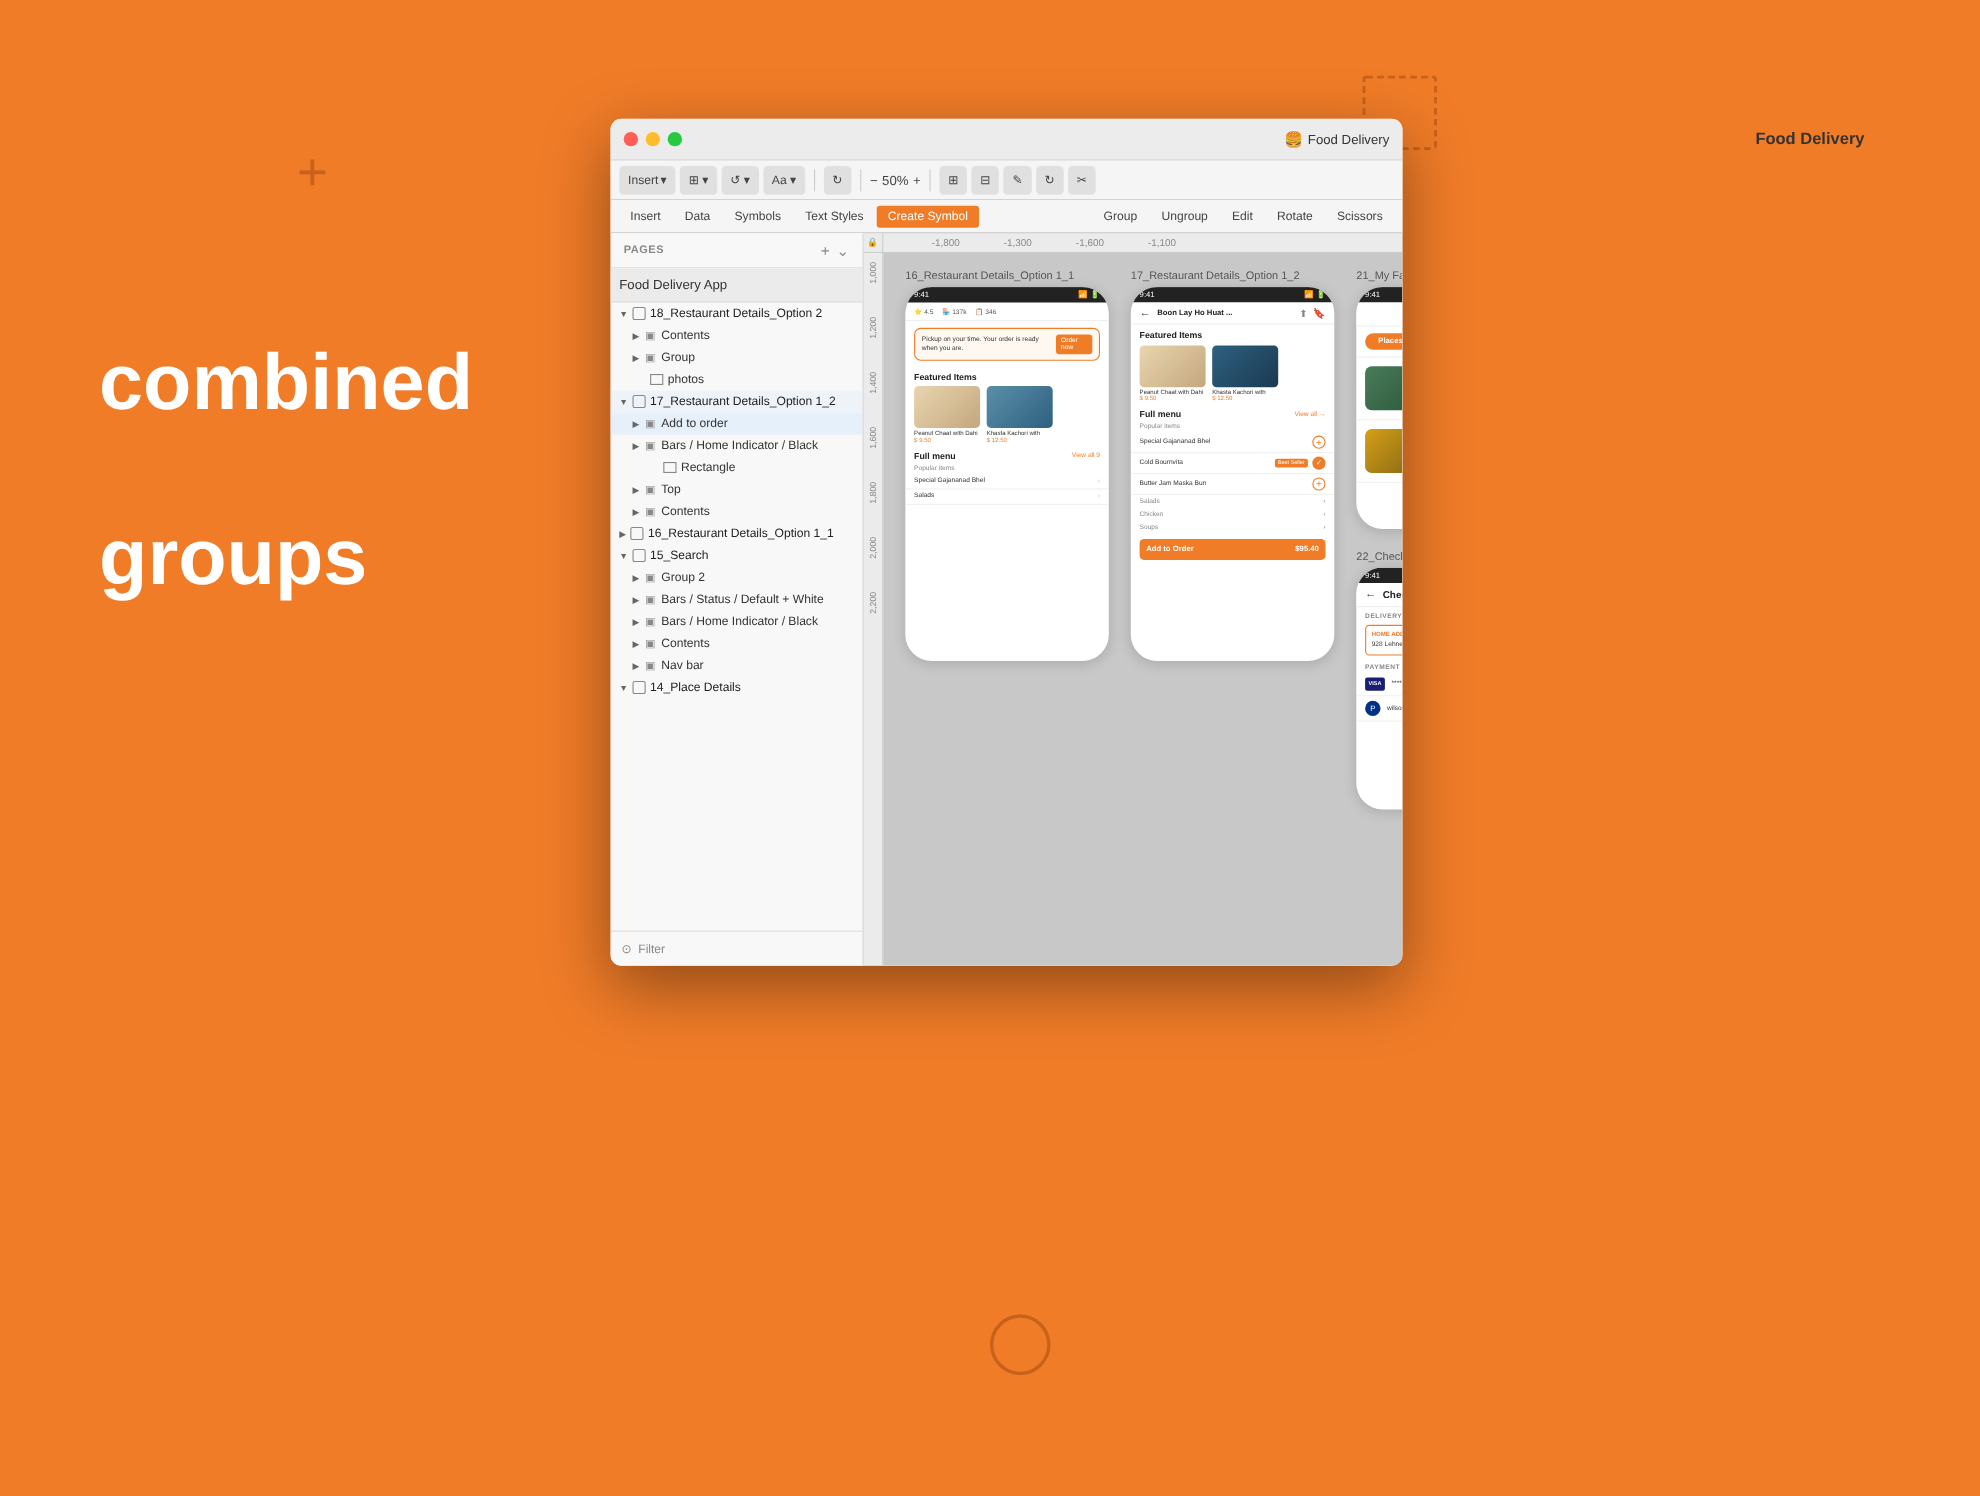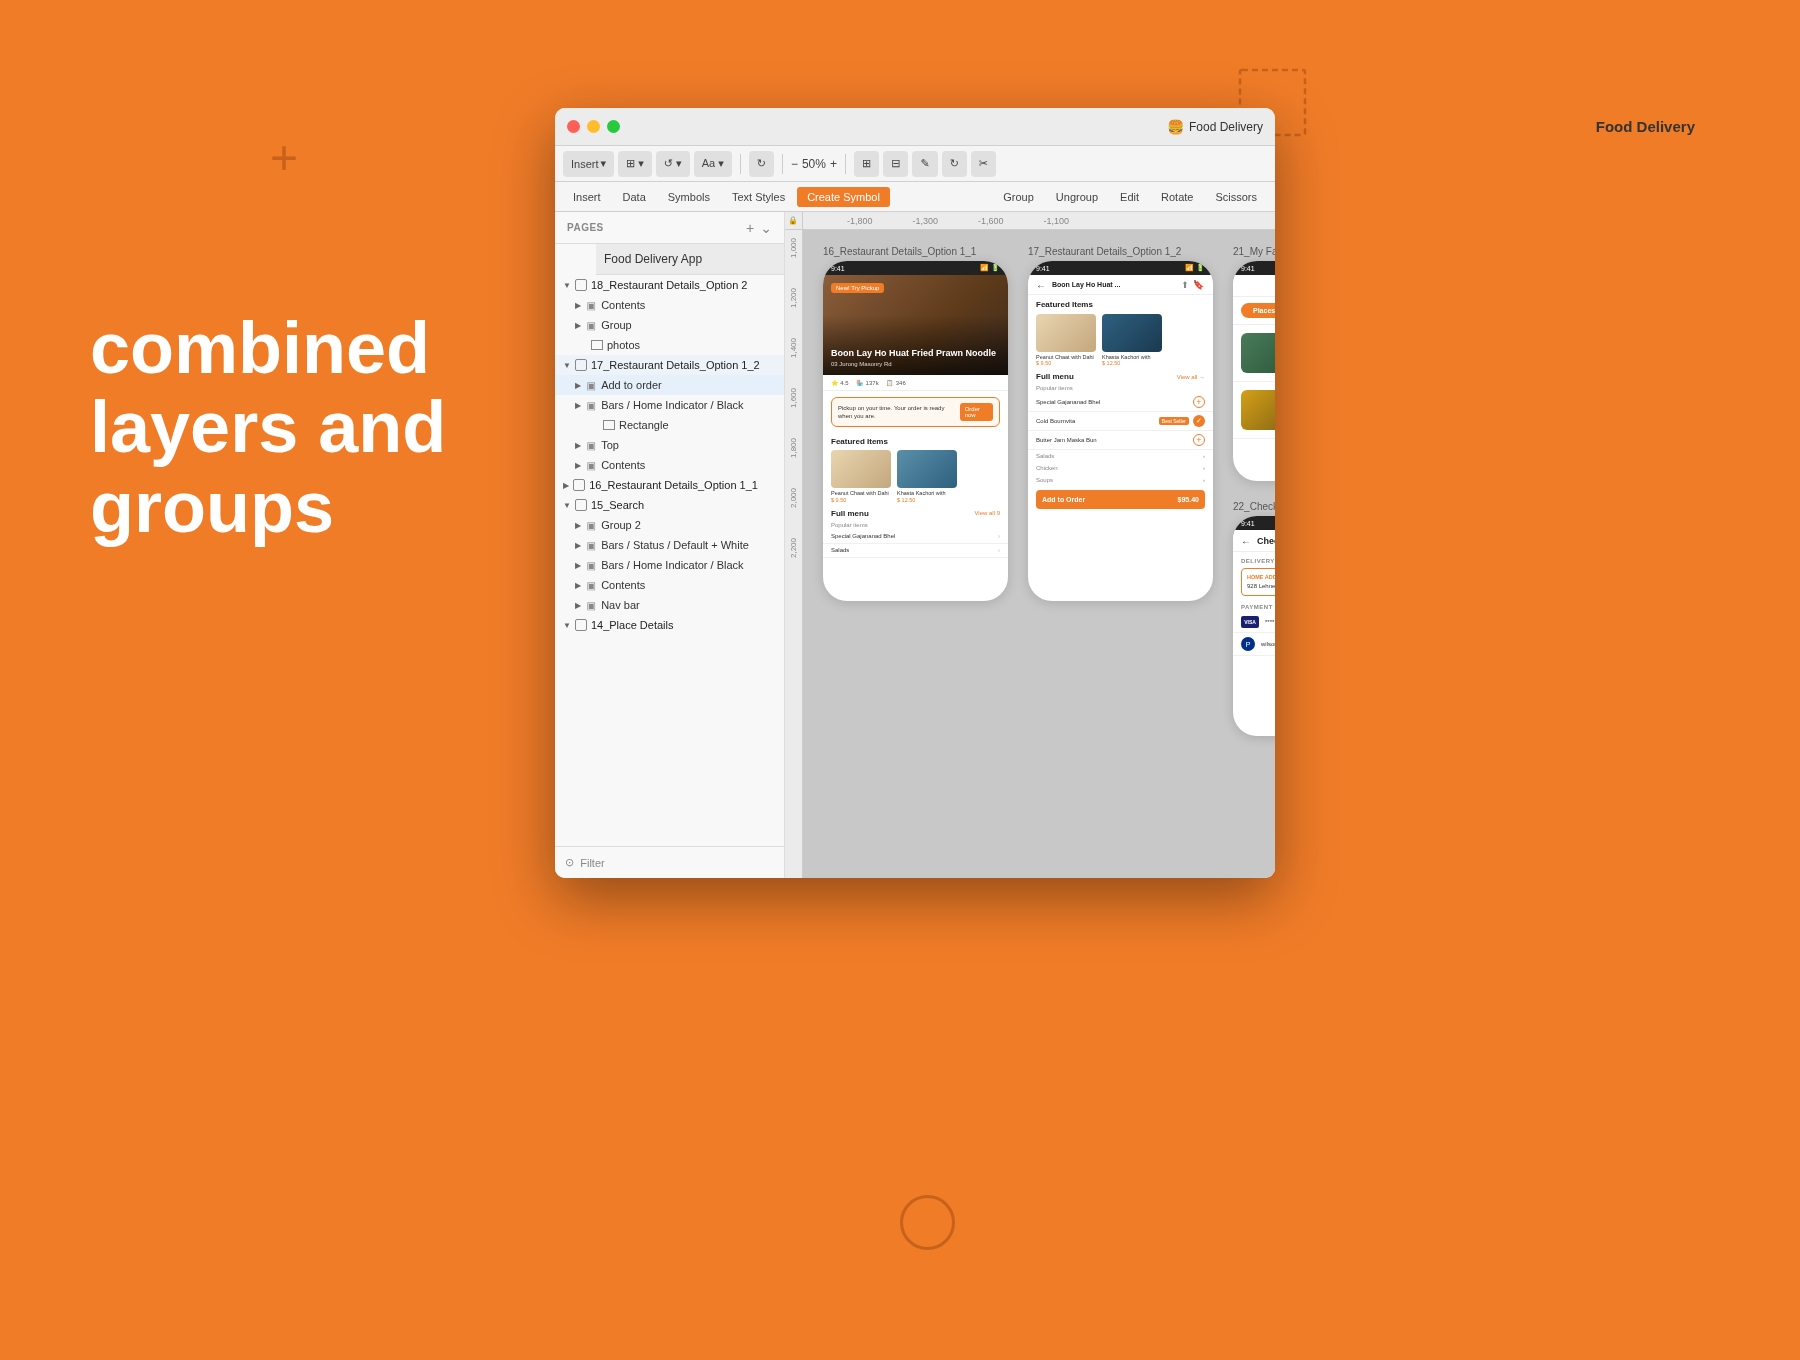--- a/index.html
+++ b/index.html
@@ -198,21 +198,20 @@
       font-size: 14px;
       color: #888;
       cursor: pointer;
     }
     .sidebar-page {
       padding: 8px 8px;
       font-size: 12px;
       color: #333;
       background: #EBEBEB;
       border-bottom: 1px solid #ddd;
-      margin-left: 41px;
     }
     .layer-list {
       flex: 1;
       overflow-y: auto;
       font-size: 11px;
     }
     .layer-item {
       display: flex;
       align-items: center;
       padding: 4px 8px;
@@ -678,21 +677,21 @@
 <svg class="dashed-rect" viewBox="0 0 75 75">
   <rect x="5" y="5" width="65" height="65" fill="none" stroke="#c8611a" stroke-width="2.5" stroke-dasharray="6,4" rx="2"></rect>
 </svg>
 
 <div class="deco-circle"></div>
 
 <div class="left-panel">
   <h1>
     <br>
     <span>combined</span><br>
-    <span>layers and</span><br>
+    <br>
     <span>groups</span>
   </h1>
 </div>
 
 <div class="mac-window">
 
   <div class="title-bar">
     <div class="traffic-light tl-red"></div>
     <div class="traffic-light tl-yellow"></div>
     <div class="traffic-light tl-green"></div>
@@ -882,27 +881,20 @@
 
         <div class="artboard-wrapper">
           <div class="artboard-label">16_Restaurant Details_Option 1_1</div>
           <div class="artboard ab1">
 
             <div class="ab1-status">
               <span>9:41</span>
               <span>📶 🔋</span>
             </div>
 
-            <div class="ab1-hero">
-              <div class="ab1-hero-overlay">
-                <div class="ab1-hero-title">Boon Lay Ho Huat Fried Prawn Noodle</div>
-                <div class="ab1-hero-sub">03 Jurong Masonry Rd</div>
-              </div>
-              <div class="ab1-hero-badge">New! Try Pickup</div>
-            </div>
 
             <div class="ab1-stats">
               <span>⭐ 4.5</span>
               <span>🏪 137k</span>
               <span>📋 346</span>
             </div>
 
             <div class="ab1-pickup">
               <div class="ab1-pickup-text">Pickup on your time. Your order is ready when you are.</div>
               <div class="ab1-pickup-btn">Order now</div>

